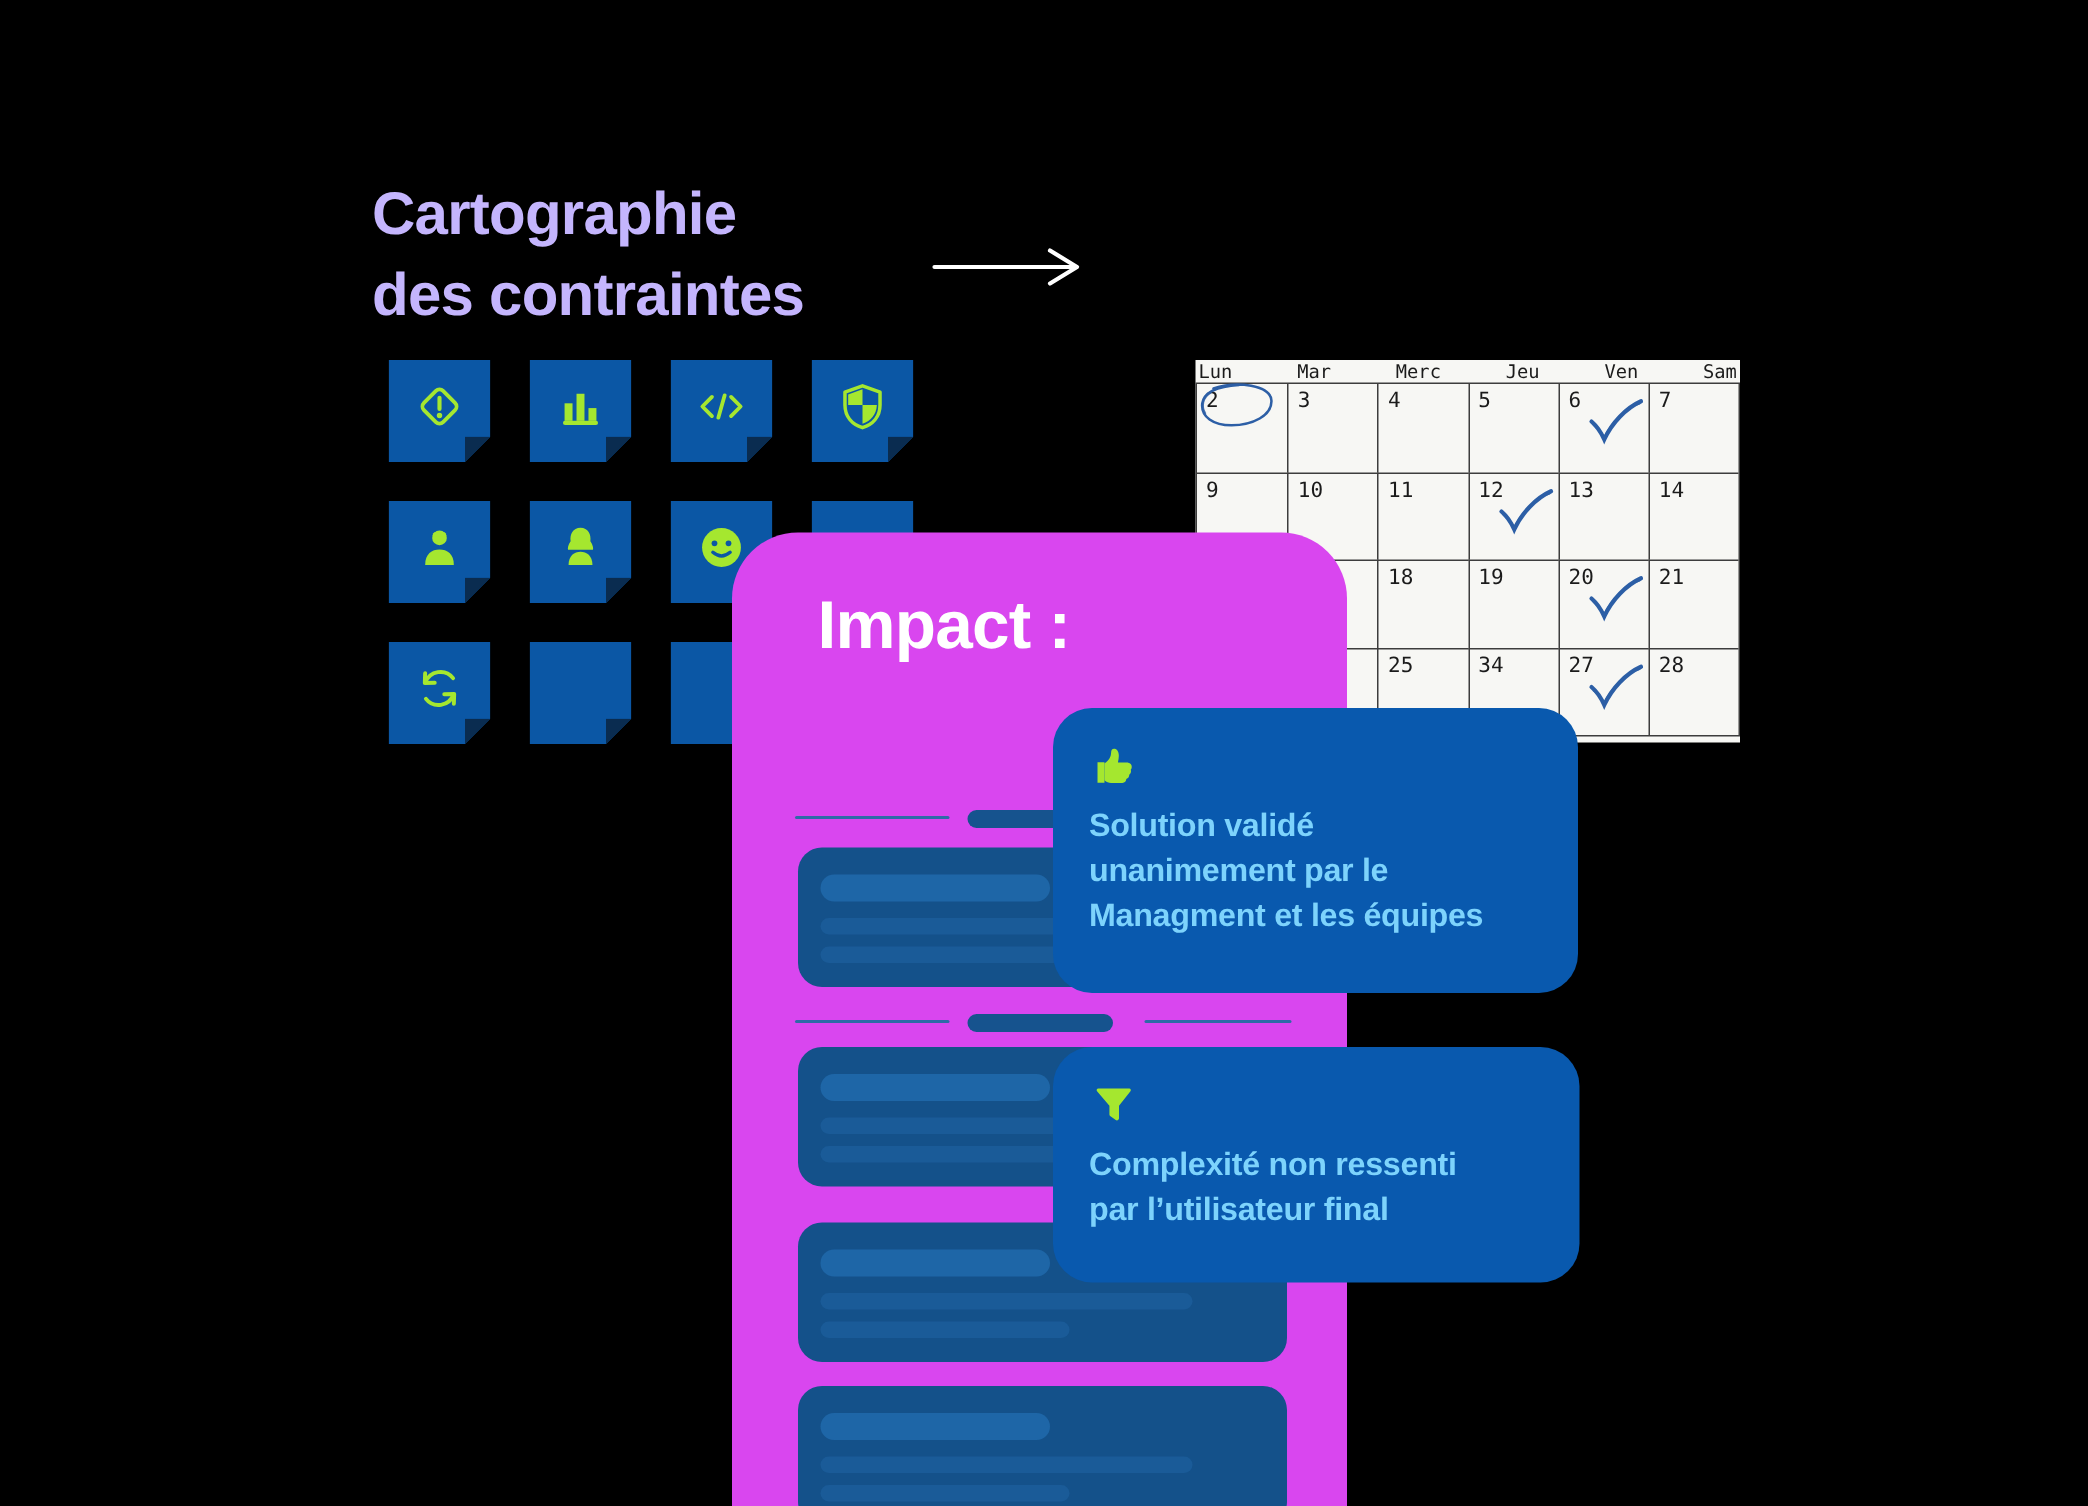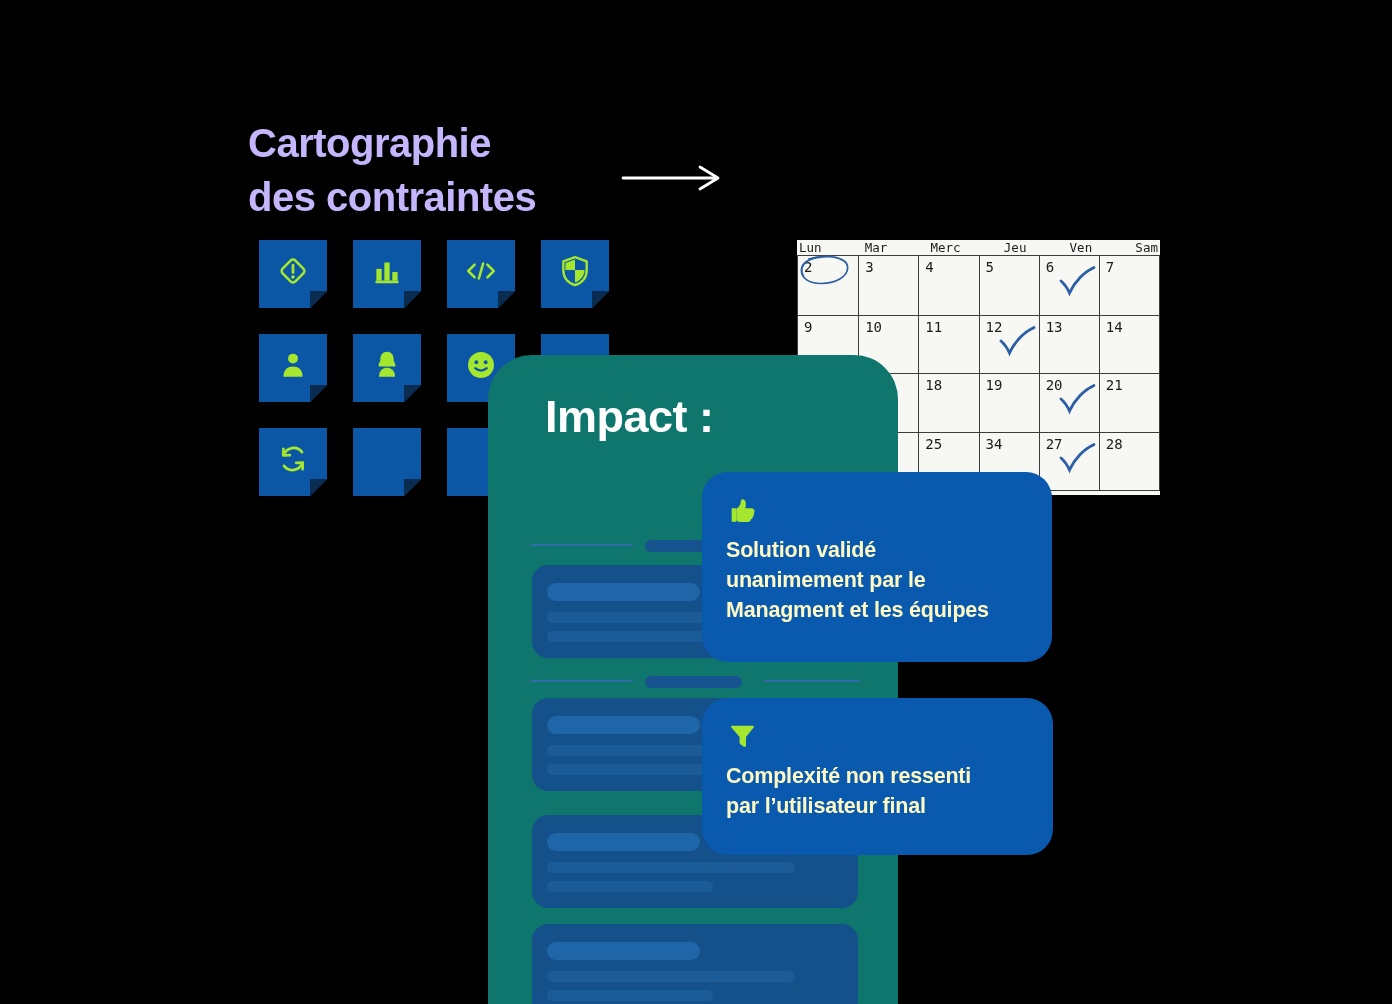--- a/index.html
+++ b/index.html
@@ -46,38 +46,38 @@
   .cal-cell { position:relative; border-left:1px solid #3d3d3d; border-top:1px solid #3d3d3d; }
   .cal-cell:nth-child(6n+1) { border-left:none; }
   .cal-cell:nth-child(-n+6) { border-top:none; }
   .cal-day { position:absolute; left:6px; top:3px; font-size:14px; }
   .mark-check  { position:absolute; right:1px; top:7px; width:42px; height:38px; }
   .mark-circle { position:absolute; left:-3px; top:-4px; width:58px; height:46px; }
 
   
   #impact-panel {
     position:absolute; left:488px; top:355px; width:410px; height:650px;
-    background:#0f766e; border-radius:44px 44px 0 0; z-index:2;
+    background:#d946ef; border-radius:44px 44px 0 0; z-index:2;
   }
   #impact-title { position:absolute; left:57px; top:36px; color:#fff; font-weight:700; font-size:45px; letter-spacing:-0.5px; }
   .divider-row { position:absolute; left:0; width:100%; height:12px; }
   .divider-line { position:absolute; top:4px; height:2px; border-radius:1px; background:#2E6BA7; }
   .divider-pill { position:absolute; top:0; height:12px; border-radius:6px; background:#16538E; }
   .skel-card {
     position:absolute; left:44px; width:326px; height:93px;
     background:#14518A; border-radius:16px;
   }
   .skel-bar  { position:absolute; left:15px; top:18px; width:153px; height:18px; border-radius:9px; background:#1E66A7; }
   .skel-line2{ position:absolute; left:15px; top:47px; width:248px; height:11px; border-radius:5.5px; background:#1A5B98; }
   .skel-line3{ position:absolute; left:15px; top:66px; width:166px; height:11px; border-radius:5.5px; background:#1A5B98; }
 
   
   .callout {
     position:absolute; background:#0959AE; border-radius:26px; z-index:3;
-    padding:22px 24px; color:#fef9c3;
+    padding:22px 24px; color:#7dd3fc;
   }
   #callout-0 { left:702px; top:472px; width:350px; height:190px; }
   #callout-1 { left:702px; top:698px; width:351px; height:157px; }
   .callout .icon { width:33px; height:33px; display:block; margin-bottom:8px; }
   .callout .line { font-size:21.5px; font-weight:700; line-height:30px; letter-spacing:-0.2px; }
 </style>
 </head>
 <body>
 
 <div class="headline" id="headline-left">

